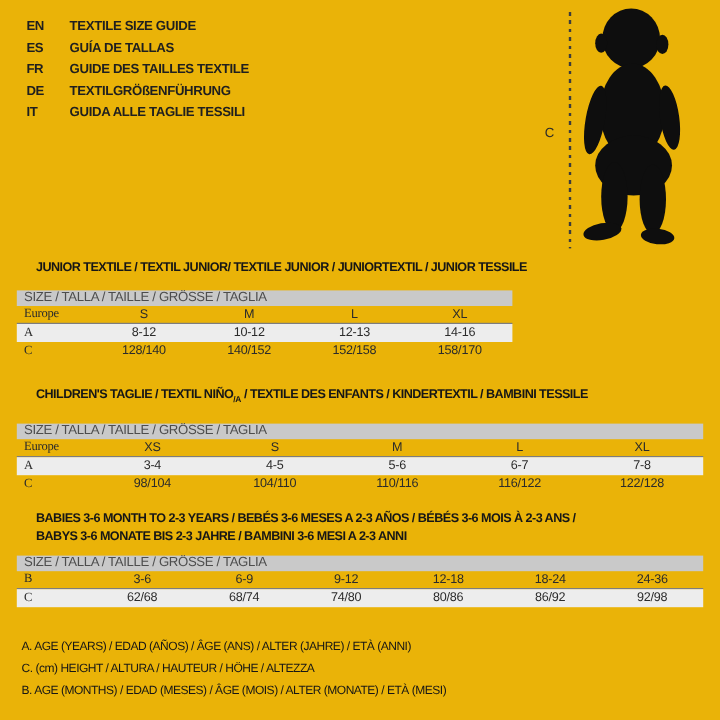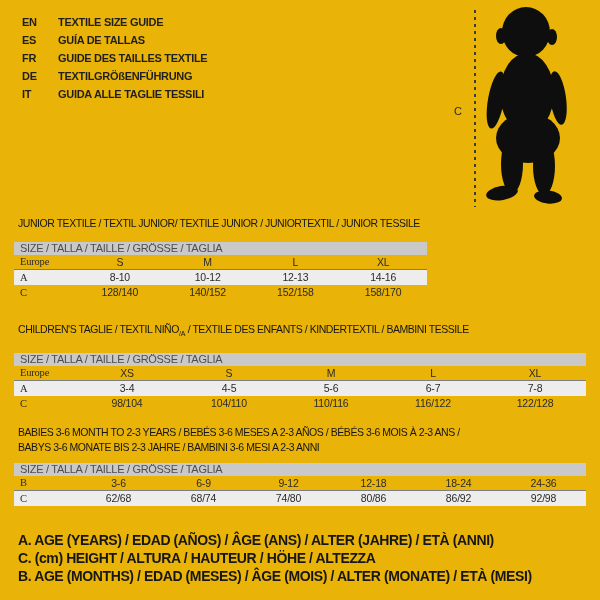--- a/index.html
+++ b/index.html
@@ -21,36 +21,36 @@
   .measure-line{position:absolute;left:34px;top:10px;width:2px;height:197px;
     background:repeating-linear-gradient(to bottom,#3c3c3c 0 3px,transparent 3px 7px);}
   .measure-label{position:absolute;left:14px;top:105px;font-size:11px;color:#2a2a2a;}
   .baby-svg{position:absolute;left:42px;top:6px;}
 
   
   .section{position:absolute;left:14px;}
   #sec0{top:216px;width:413px;}
   #sec1{top:322px;width:572px;}
   #sec2{top:425px;width:572px;}
-  .section-title{margin-left:4px;font-weight:normal;font-size:10.5px;
+  .section-title{margin-left:16px;font-weight:bold;font-size:10.5px;
     letter-spacing:-0.45px;line-height:14.5px;white-space:nowrap;color:#161616;}
   .section-title sub{font-size:7px;letter-spacing:-0.2px;}
   .size-bar{margin-top:11px;height:13px;line-height:13px;background:#c9c9c9;
     color:#4d4d4d;font-size:11px;letter-spacing:-0.3px;padding-left:6px;}
   #sec2 .size-bar{margin-top:9px;}
   .trow{display:flex;height:15px;line-height:15px;font-size:10.5px;
     letter-spacing:-0.2px;box-sizing:border-box;color:#2b2b2b;}
   .trow.first{border-bottom:1px solid #7d7d7d;line-height:14px;}
   .trow.stripe{background:#ededed;}
   .cell.label{width:56px;padding-left:6px;font-family:Liberation Serif, serif;}
   .cell.val{flex:1;text-align:center;}
 
   
   .notes{position:absolute;left:18px;top:531px;}
-  .note-line{height:18px;line-height:18px;font-weight:bold;font-size:14px;
+  .note-line{height:18px;line-height:18px;font-weight:normal;font-size:10px;
     letter-spacing:-0.4px;white-space:nowrap;color:#161616;}
 </style>
 </head>
 <body>
 
 <div class="page">
 
   <div class="langs">
     <div class="lang-line">
       <span class="lang-code">EN</span>
@@ -102,21 +102,21 @@
     <div>
         <div class="trow first">
           <div class="cell label">Europe</div>
           <div class="cell val">S</div>
           <div class="cell val">M</div>
           <div class="cell val">L</div>
           <div class="cell val">XL</div>
         </div>
         <div class="trow stripe">
           <div class="cell label">A</div>
-          <div class="cell val">8-10</div>
+          <div class="cell val">8-12</div>
           <div class="cell val">10-12</div>
           <div class="cell val">12-13</div>
           <div class="cell val">14-16</div>
         </div>
         <div class="trow">
           <div class="cell label">C</div>
           <div class="cell val">128/140</div>
           <div class="cell val">140/152</div>
           <div class="cell val">152/158</div>
           <div class="cell val">158/170</div>

